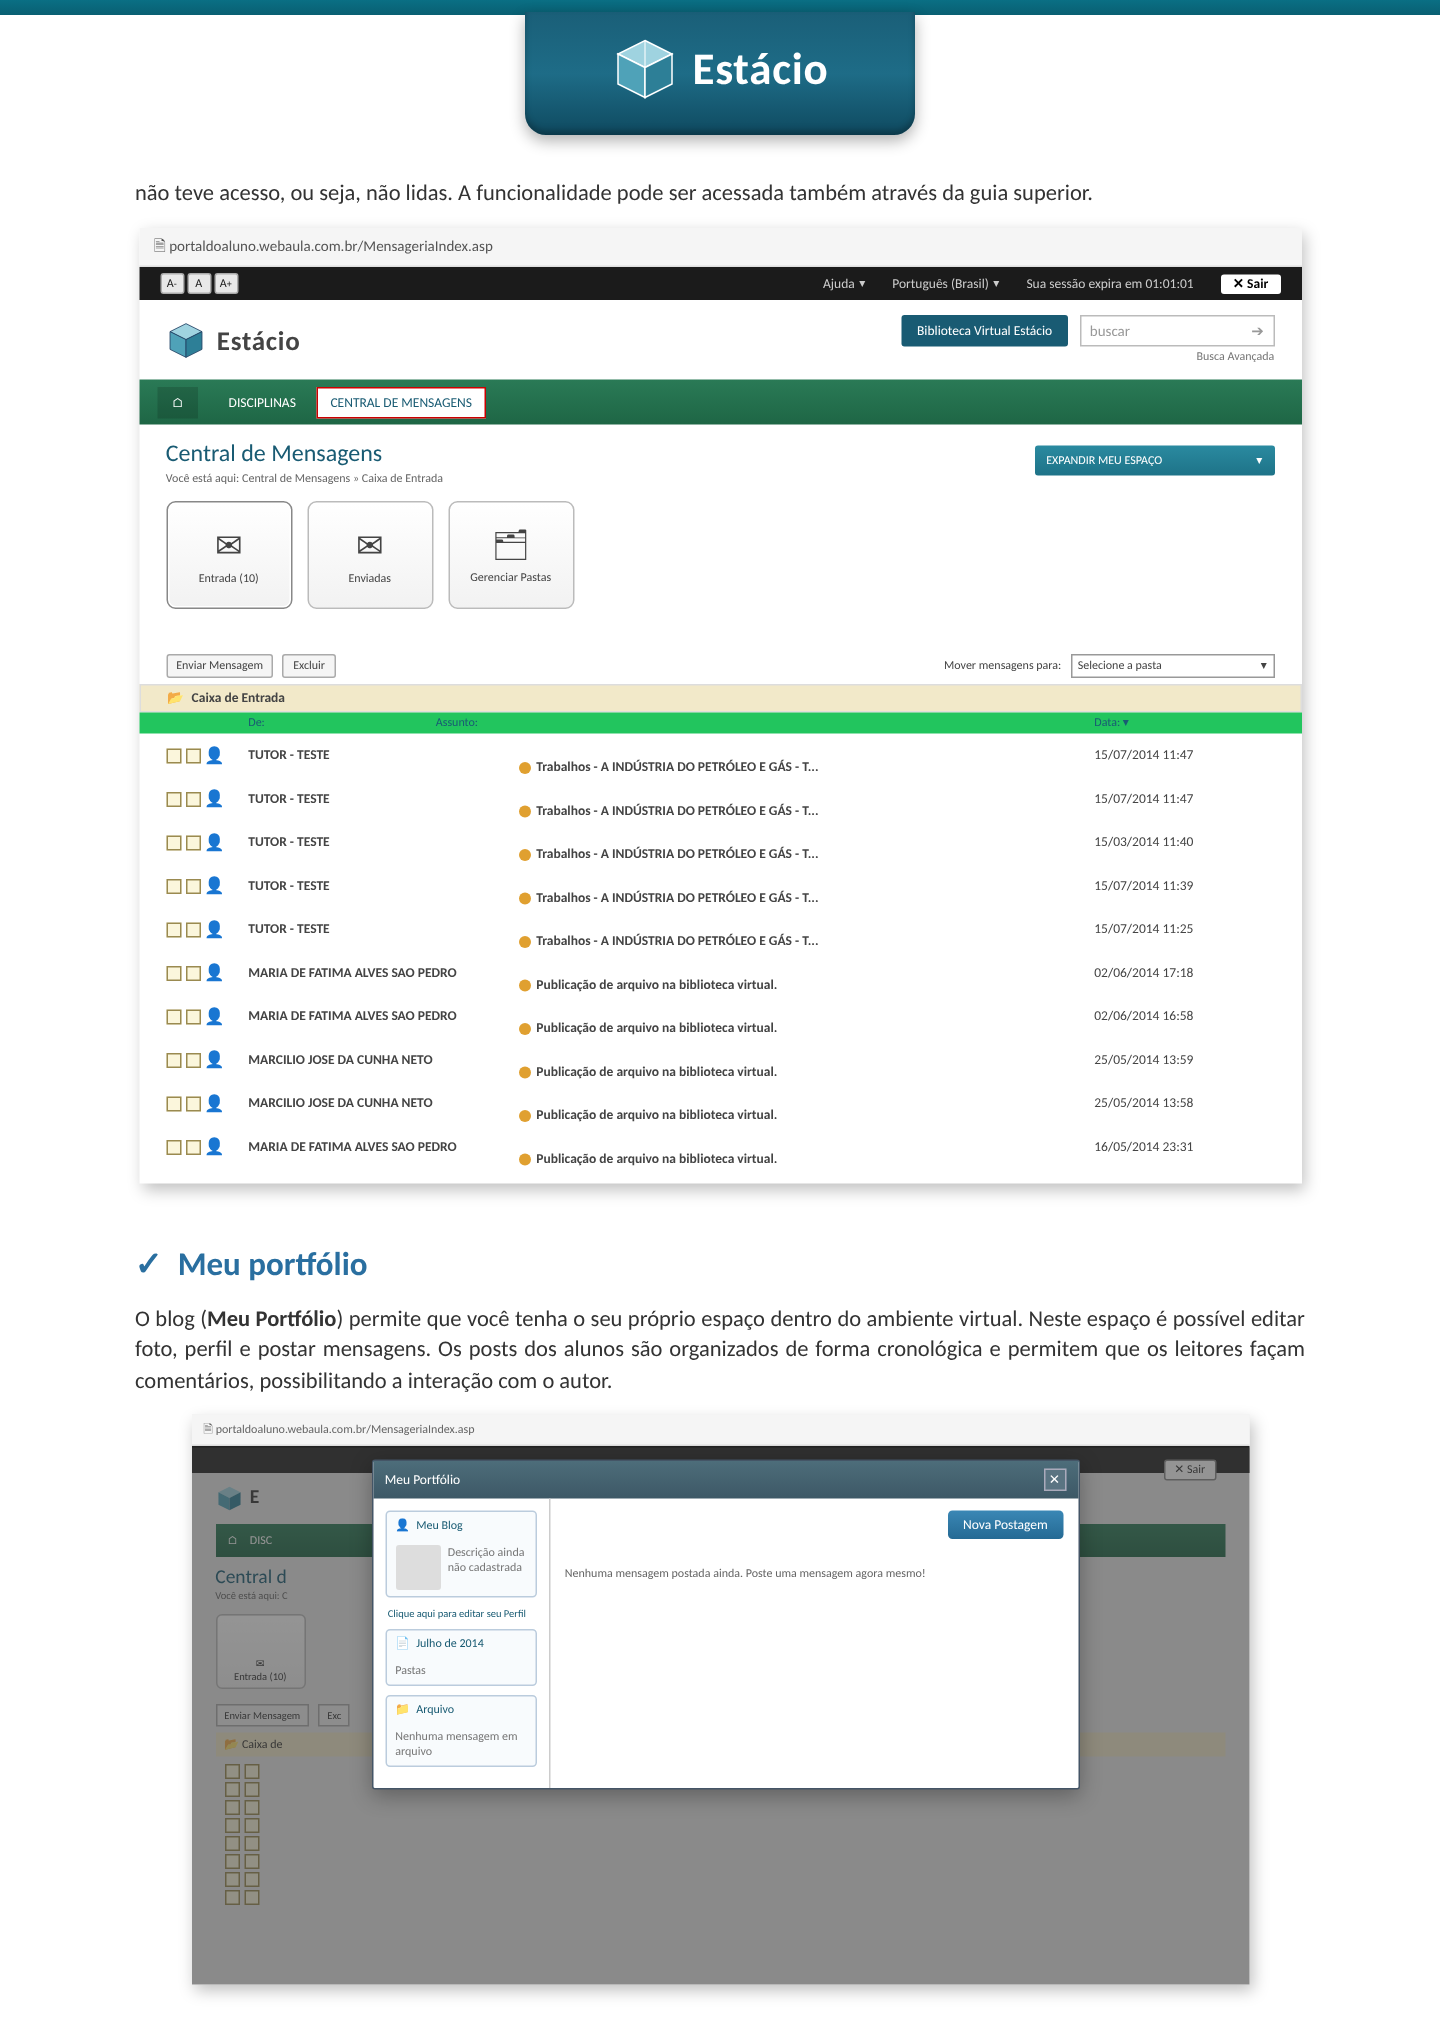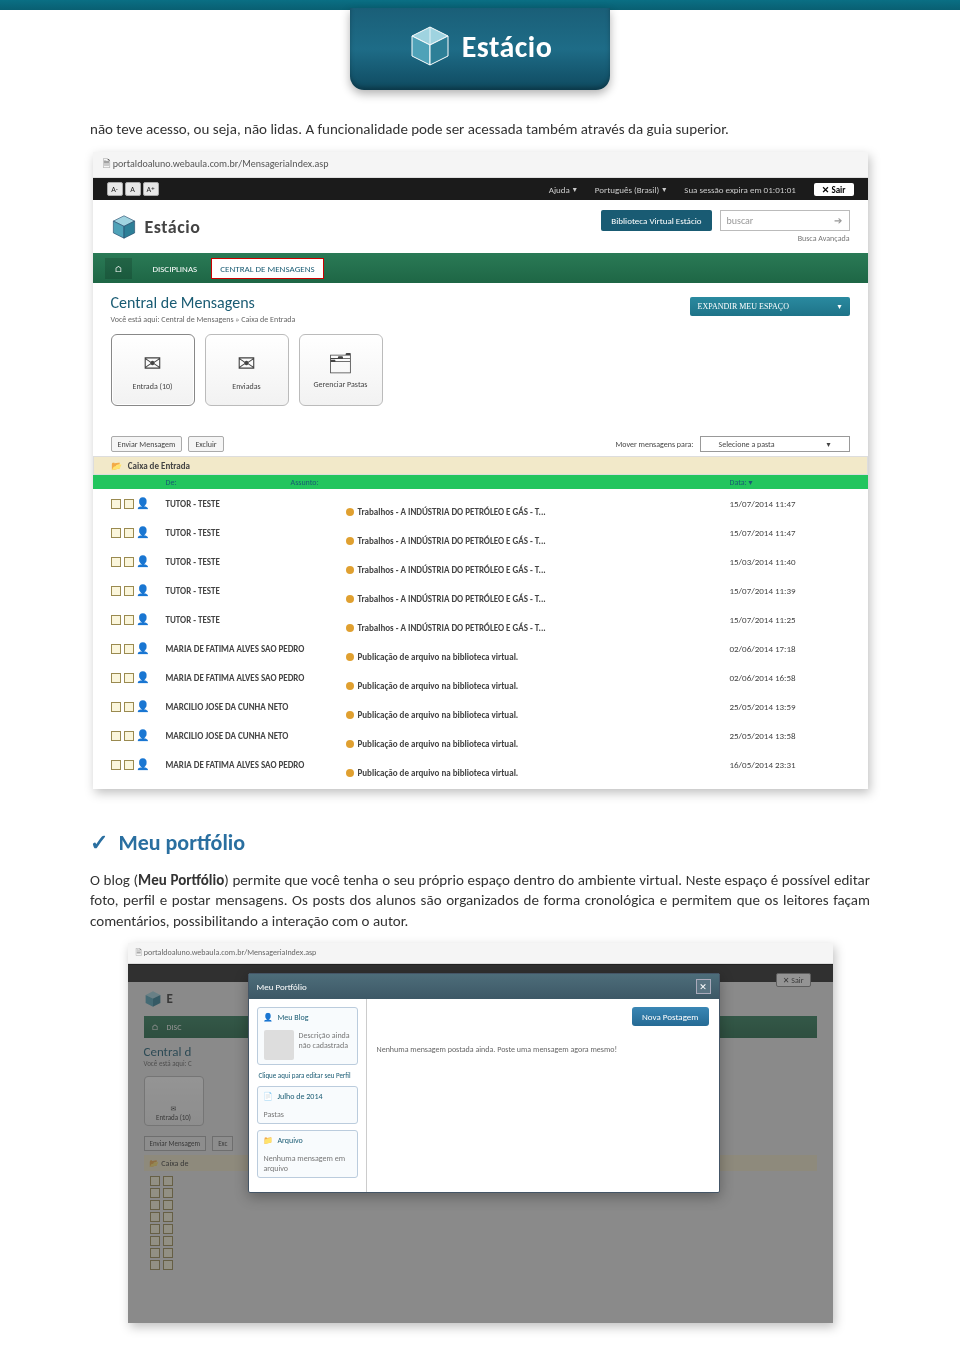--- a/index.html
+++ b/index.html
@@ -45,25 +45,25 @@
 .s1-title { color: #195b73; font-size: 16px; margin-bottom: 2px; }
 .s1-bc { font-size: 8px; color: #666; margin-bottom: 10px; }
 .s1-tiles { display: flex; gap: 10px; margin-bottom: 16px; }
 .s1-tile { border: 1px solid #bbb; border-radius: 6px; width: 84px; height: 72px; display: flex; flex-direction: column; align-items: center; justify-content: center; gap: 4px; background: linear-gradient(#fff,#f2f2f2); font-size: 8px; color: #444; }
 .s1-tile.sel { border-color: #888; box-shadow: inset 0 0 0 1px #fff; }
 .s1-right { width: 160px; }
 .s1-user { background: linear-gradient(#217a8e,#175e6f); color: #fff; padding: 8px; border-radius: 3px; }
 .s1-user-name { font-weight: bold; font-size: 9px; margin-bottom: 6px; }
 .s1-avatar { width: 54px; height: 54px; background: #d8d8d8; border-radius: 2px; margin: 0 auto 4px; display:flex; align-items:center; justify-content:center; }
 .s1-atualizar { text-align: center; font-size: 7px; }
-.s1-expand { background: linear-gradient(#2a8aa0,#1e7388); color: #fff; padding: 5px 8px; font-size: 8px; margin-top: 4px; border-radius: 2px; display: flex; justify-content: space-between; align-items:center;font-family:Liberation Serif, serif; }
+.s1-expand { background: linear-gradient(#2a8aa0,#1e7388); color: #fff; padding: 5px 8px; font-size: 8px; margin-top: 4px; border-radius: 2px; display: flex; justify-content: space-between; align-items:center; }
 
 .s1-toolbar { display: flex; align-items: center; padding: 4px 18px; font-size: 8px; gap: 6px; }
 .s1-btn { border: 1px solid #aaa; padding: 2px 6px; background: #f5f5f5; border-radius: 2px; }
-.s1-select { border: 1px solid #999; padding: 2px 18px; width: 150px; background: #fff; display:flex; justify-content:space-between; }
+.s1-select { border: 1px solid #999; padding: 2px 4px; width: 136px; background: #fff; display:flex; justify-content:space-between; }
 
 .s1-inbox-hdr { background: #f2e9c9; border: 1px solid #ddd; padding: 3px 18px; font-size: 9px; display:flex; align-items:center; gap:5px; }
 .s1-cols { display: flex; padding: 2px 18px; color: #195b73; font-size: 8px; background:#22c55e; }
 .s1-col-de { width: 180px; padding-left: 55px; }
 .s1-col-as { flex: 1; }
 .s1-col-dt { width: 120px; }
 
 .s1-rows { padding: 0 18px 10px; }
 .s1-row { display: flex; align-items: center; font-size: 9px; padding: 1px 0; }
 .s1-row-icons { width: 55px; display: flex; gap: 3px; align-items:center; }

